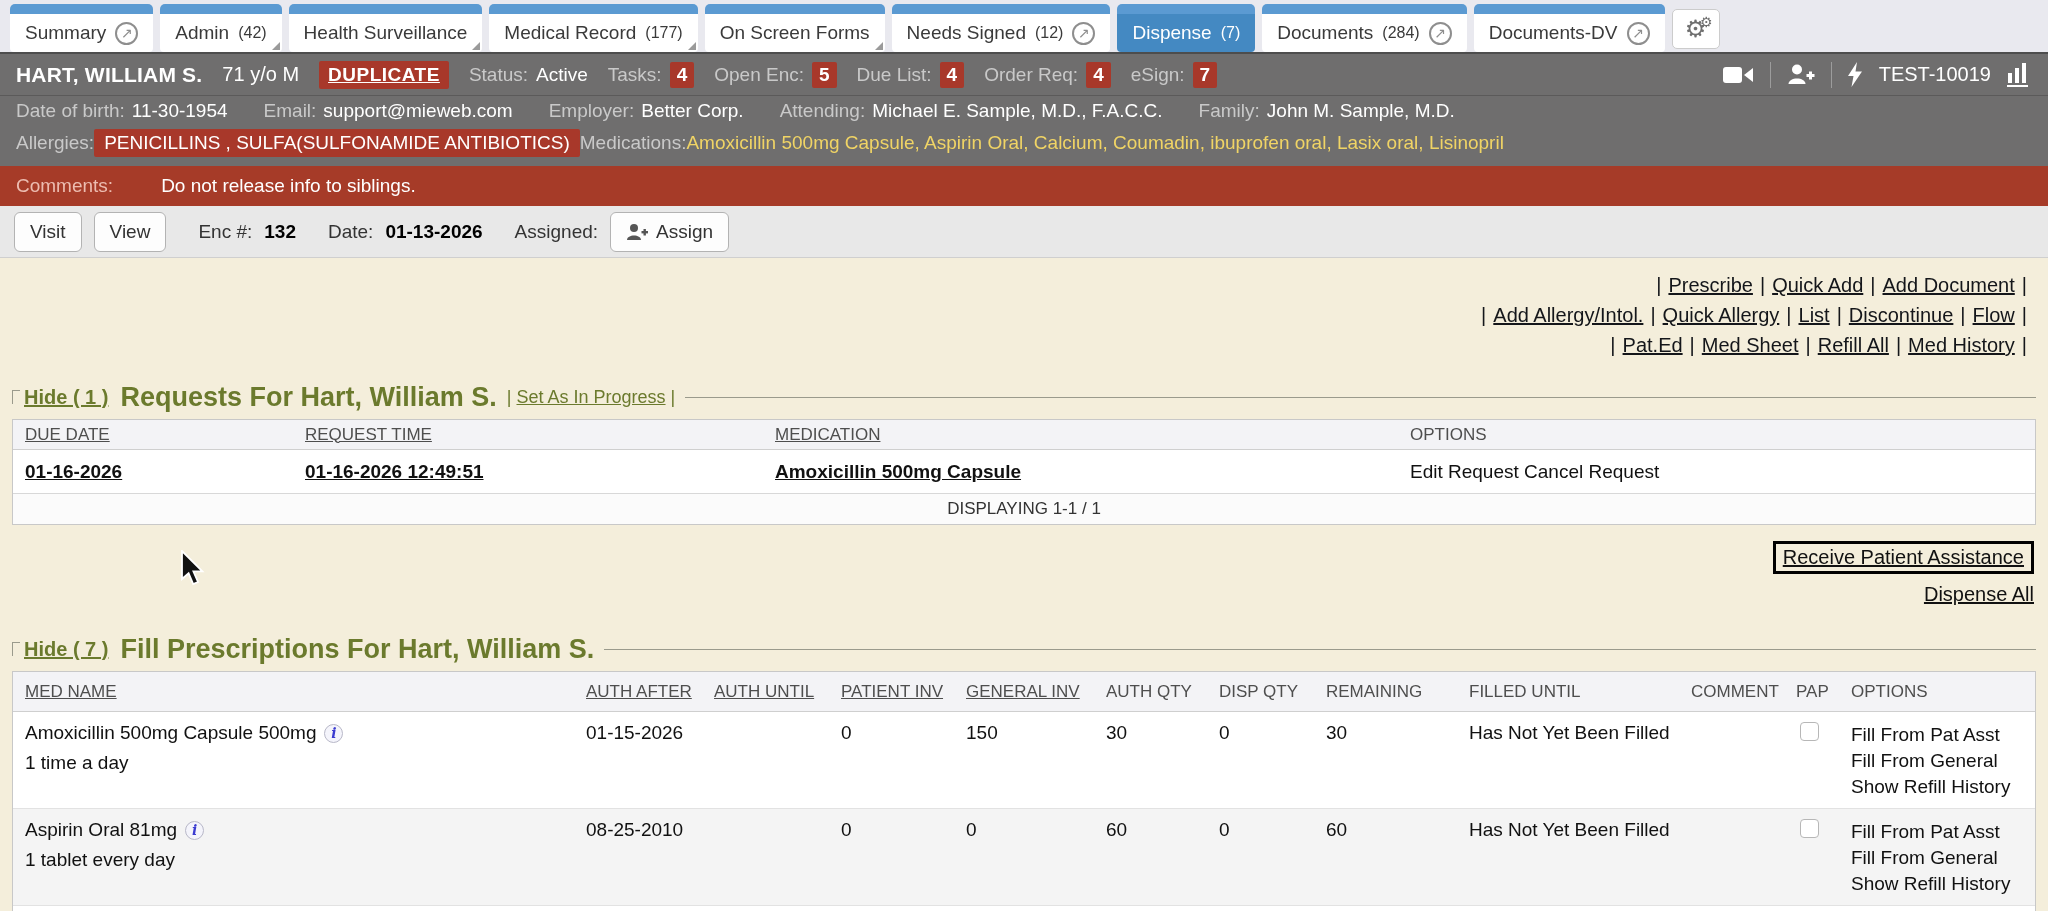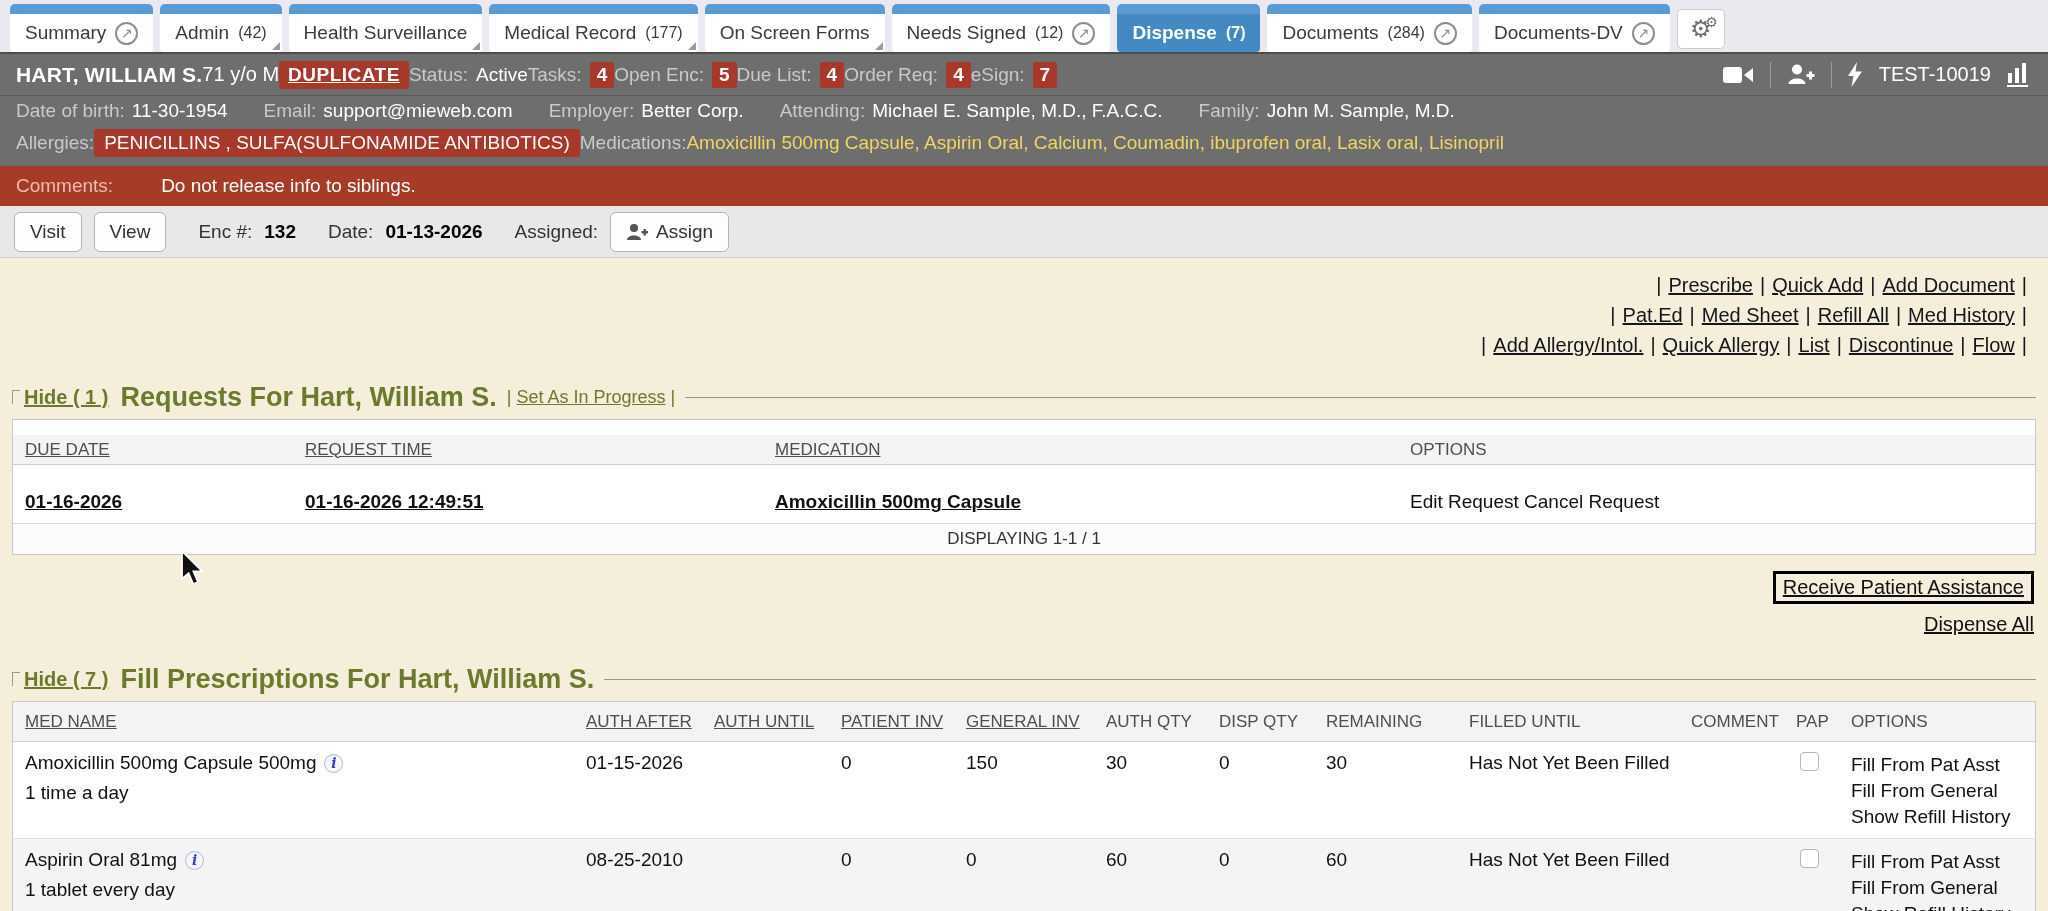--- a/index.html
+++ b/index.html
@@ -4,29 +4,29 @@
 <style>
   * { box-sizing: border-box; margin: 0; padding: 0; }
   html,body { width:2048px; height:911px; overflow:hidden; font-family:"Liberation Sans", sans-serif; background:#f4eedb; }
 
   
   .tabbar { height:52px; background:#e9e9ef; display:flex; gap:7px; padding:4px 10px 0 10px; align-items:center; }
   .tab { display:flex; flex-direction:column; cursor:pointer; }
   .tab-strip { height:10px; background:#5b9ad2; border-radius:5px 5px 0 0; }
   .tab-body { position:relative; background:#ffffff; color:#3a3a3a; height:38px; padding:0 15px; display:flex; align-items:center; gap:9px; font-size:19px; border-radius:0 0 4px 4px; white-space:nowrap; }
   .tab-count { font-size:16px; }
-  .tab.active .tab-body { background:#4489c2; color:#ffffff; font-weight:bold; }
+  .tab.active .tab-body { background:#4489c2; color:#ffffff; font-weight:normal; }
   .tab.has-dd .tab-body::after { content:""; position:absolute; right:2px; bottom:2px; width:0; height:0; border-left:8px solid transparent; border-bottom:8px solid #9a9a9a; }
   .circ-icon { width:23px; height:23px; border:2px solid #8e8e8e; border-radius:50%; color:#8e8e8e; font-size:14px; line-height:19px; text-align:center; flex:0 0 auto; }
   .gearbtn { align-self:flex-end; margin-bottom:3px; height:40px; width:48px; background:#fff; border:1px solid #cccccc; border-radius:5px; color:#6f6f6f; font-size:24px; display:flex; align-items:center; justify-content:center; position:relative; cursor:pointer; }
   .gearbtn .gear2 { position:absolute; font-size:14px; right:6px; top:4px; }
 
   
   .patient-bar { background:#6f6e6e; border-top:2px solid #4d4d4d; color:#fff; }
-  .name-row { display:flex; align-items:center; height:42px; padding:0 16px; border-bottom:1px solid rgba(0,0,0,0.18); }
+  .name-row { display:flex; align-items:center; height:42px; padding:0 16px; gap:20px; border-bottom:1px solid rgba(0,0,0,0.18); }
   .p-name { font-size:21px; font-weight:bold; letter-spacing:.2px; }
   .p-age { font-size:20px; }
   .badge-red { background:#a8382a; color:#fff; font-weight:bold; padding:3px 9px; border-radius:2px; font-size:19px; }
   .dup { text-decoration:underline; letter-spacing:.5px; cursor:pointer; }
   .hdr-label { color:#c9c9c9; font-size:19px; }
   .hdr-value { color:#fff; font-size:19px; }
   .stat-group { display:flex; align-items:center; gap:8px; }
   .cnt { background:#a8382a; color:#fff; font-weight:bold; font-size:19px; padding:2px 7px; border-radius:2px; cursor:pointer; }
   .bar-right { margin-left:auto; display:flex; align-items:center; gap:16px; }
   .vdiv { width:1px; height:26px; background:#9c9c9c; }
@@ -59,21 +59,21 @@
   .section-head { display:flex; align-items:center; margin-left:12px; }
   .corner { width:8px; height:14px; border-left:1px solid #9a9a8c; border-top:1px solid #9a9a8c; margin-right:4px; align-self:flex-start; margin-top:8px; }
   .hide-link { color:#6b7a2d; font-weight:bold; font-size:20px; text-decoration:underline; cursor:pointer; white-space:nowrap; }
   .sec-title { color:#6b7a2d; font-weight:bold; font-size:27px; margin-left:12px; white-space:nowrap; }
   .sec-extra { color:#6b7a2d; font-size:18px; margin-left:10px; white-space:nowrap; }
   .sec-extra a { color:#6b7a2d; text-decoration:underline; cursor:pointer; }
   .head-line { flex:1 1 auto; border-top:1px solid #9a9a8c; margin:0 12px 0 10px; }
 
   .tbl { margin:6px 12px 0 12px; border:1px solid #c8c8c8; background:#fff; }
   .grid-row { display:grid; align-items:center; }
-  .req-grid { grid-template-columns:280px 470px 635px 1fr;margin-top:15px; }
+  .req-grid { grid-template-columns:280px 470px 635px 1fr; }
   .fill-grid { grid-template-columns:561px 128px 127px 125px 140px 113px 107px 143px 222px 105px 55px 1fr; }
   .th-row { background:#f3f3f6; border-bottom:1px solid #cfcfcf; height:30px; }
   .th { font-size:17px; color:#4e4e4e; padding-left:12px; white-space:nowrap; }
   .th.sort { text-decoration:underline; cursor:pointer; }
   .cell { font-size:19px; color:#111; padding-left:12px; }
   .req-data { height:44px; border-bottom:1px solid #d8d8d8; }
   .req-data .cell.b { font-weight:bold;text-decoration:underline; }
   .displaying { background:#fbfbfb; height:30px; display:flex; align-items:center; justify-content:center; font-size:17px; color:#333; }
 
   .assist { text-align:right; margin:16px 14px 0 0; font-size:20px; }
@@ -278,22 +278,22 @@
 </div>
 
 <div class="content">
 
   <svg class="cursor" width="26" height="36" viewBox="0 0 13 18">
       <polygon points="1,0.5 1,14.5 4.3,11.6 6.6,17 9,16 6.7,10.7 11.2,10.7" fill="#111" stroke="#fff" stroke-width="0.9"></polygon>
     </svg>
 
   <div class="action-links">
     <div><span class="sep"></span><a>Prescribe</a><span class="sep"></span><a>Quick Add</a><span class="sep"></span><a>Add Document</a><span class="sep"></span></div>
+    <div><span class="sep"></span><a>Add Allergy/Intol.</a><span class="sep"></span><a>Quick Allergy</a><span class="sep"></span><a>List</a><span class="sep"></span><a>Discontinue</a><span class="sep"></span><a>Flow</a><span class="sep"></span></div>
     <div><span class="sep"></span><a>Pat.Ed</a><span class="sep"></span><a>Med Sheet</a><span class="sep"></span><a>Refill All</a><span class="sep"></span><a>Med History</a><span class="sep"></span></div>
-    <div><span class="sep"></span><a>Add Allergy/Intol.</a><span class="sep"></span><a>Quick Allergy</a><span class="sep"></span><a>List</a><span class="sep"></span><a>Discontinue</a><span class="sep"></span><a>Flow</a><span class="sep"></span></div>
   </div>
 
   <div class="section">
     <div class="section-head">
       <span class="corner"></span>
       <a class="hide-link">Hide ( 1 )</a>
       <span class="sec-title">Requests For Hart, William S.</span>
       <span class="sec-extra">| <a>Set As In Progress</a> |</span>
       <span class="head-line"></span>
     </div>

